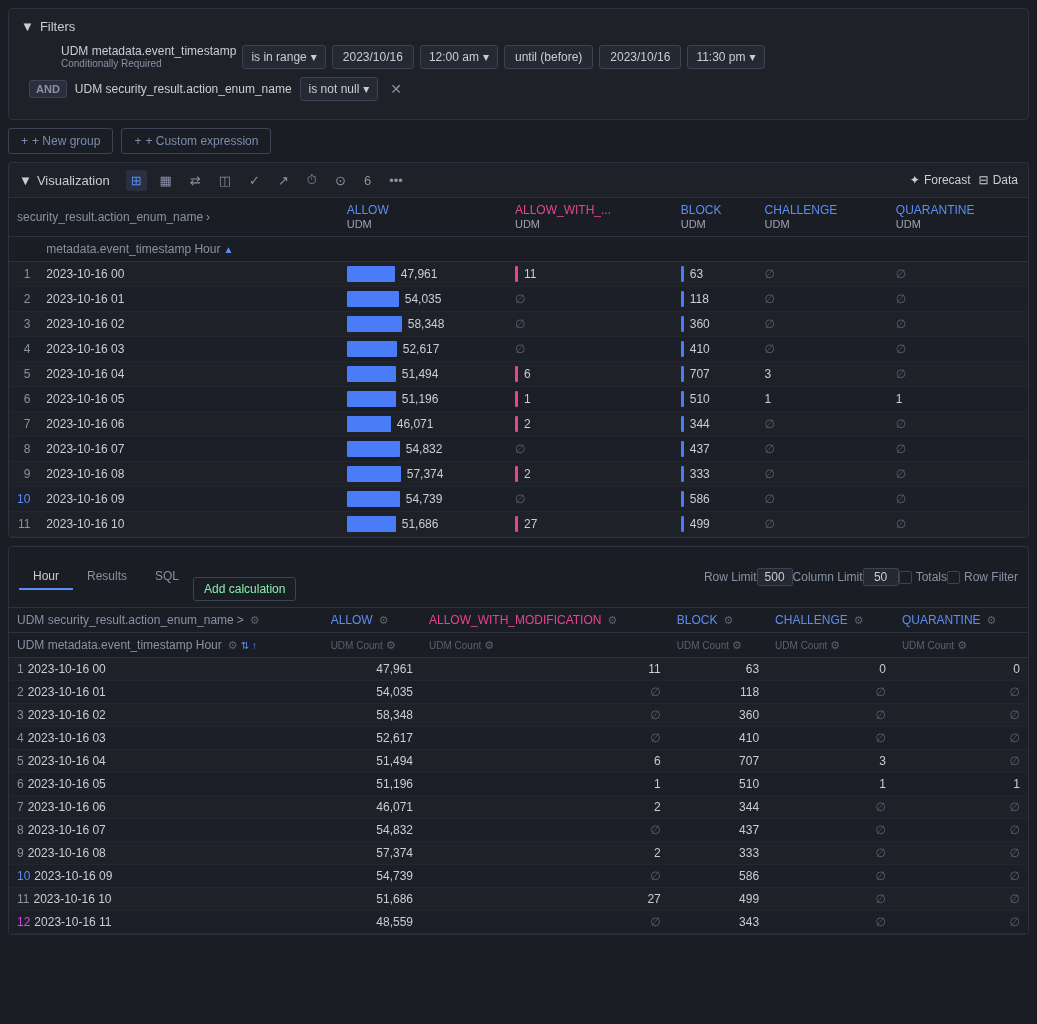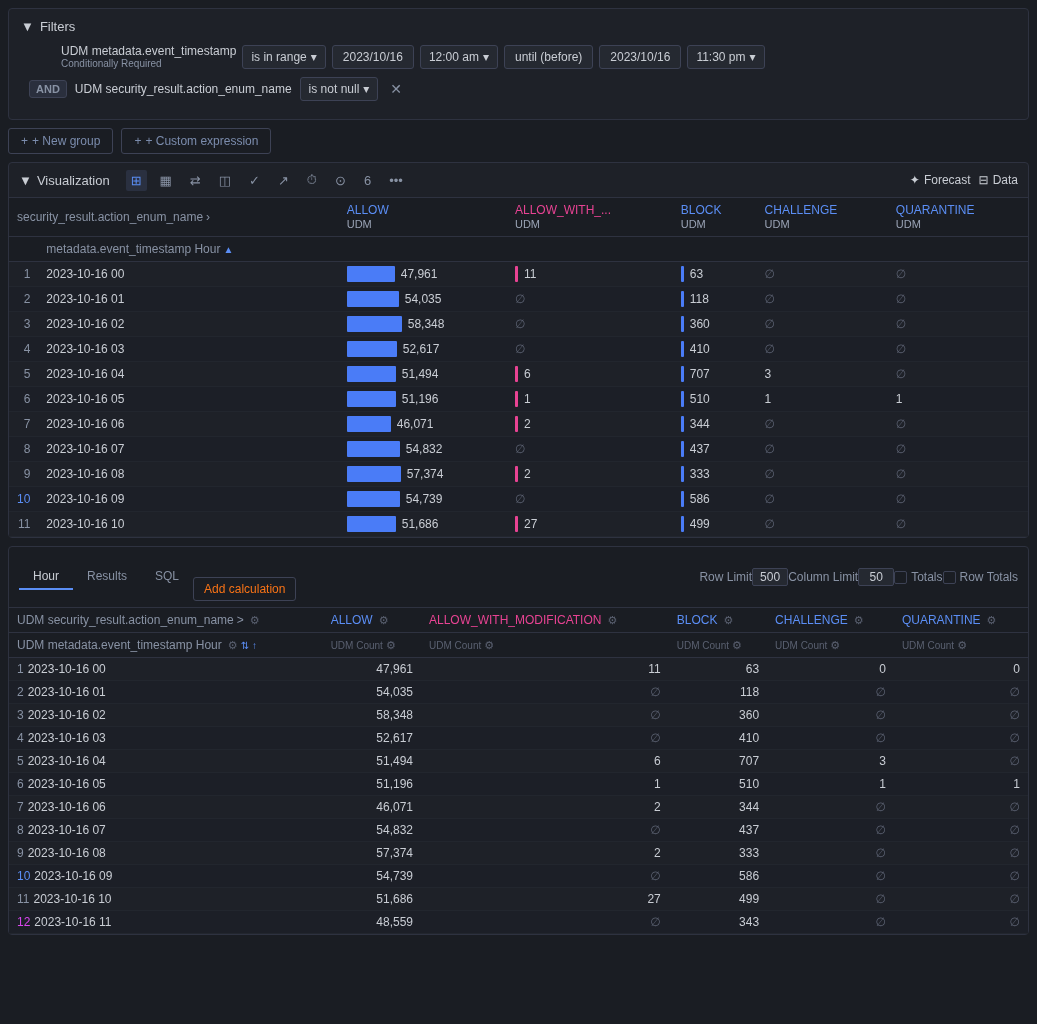--- a/index.html
+++ b/index.html
@@ -347,21 +347,21 @@
     .sort-icon { color: #5b8ef5; font-size: 10px; }
     .th-inner {
       display: flex;
       align-items: center;
       gap: 3px;
     }
     .add-calc-btn {
       background: none;
       border: 1px solid #3d4255;
       border-radius: 3px;
-      color: #f97316;
+      color: #86efac;
       padding: 4px 10px;
       cursor: pointer;
       font-size: 12px;
       margin-top: 24px;
     }
   </style>
 </head>
 <body>
 
 <div class="filters-section">
@@ -753,21 +753,21 @@
       <span>Row Limit</span>
       <span class="limit-box">500</span>
       <span>Column Limit</span>
       <span class="limit-box">50</span>
       <label class="totals-label">
         <span class="checkbox-fake"></span>
         <span>Totals</span>
       </label>
       <label class="totals-label">
         <span class="checkbox-fake"></span>
-        <span>Row Totals</span>
+        <span>Row Filter</span>
       </label>
     </div>
   </div>
 
   <div class="data-table-wrap">
     <table class="data-table">
       <thead>
         <tr>
           <th>
             <div class="th-inner">

